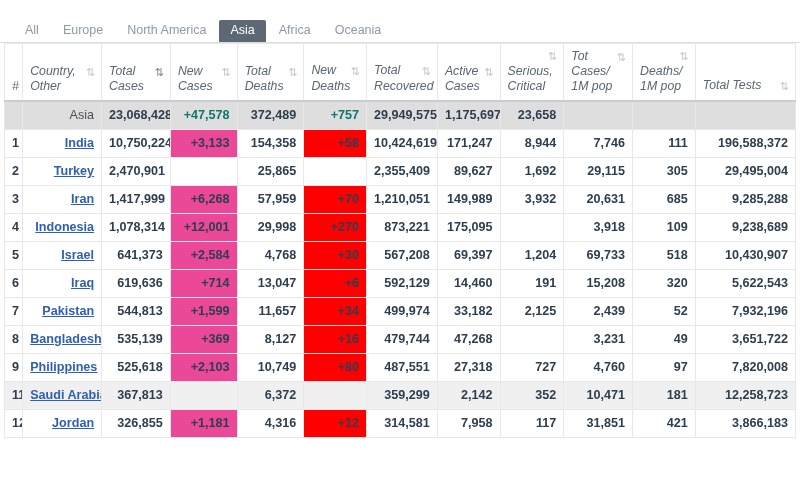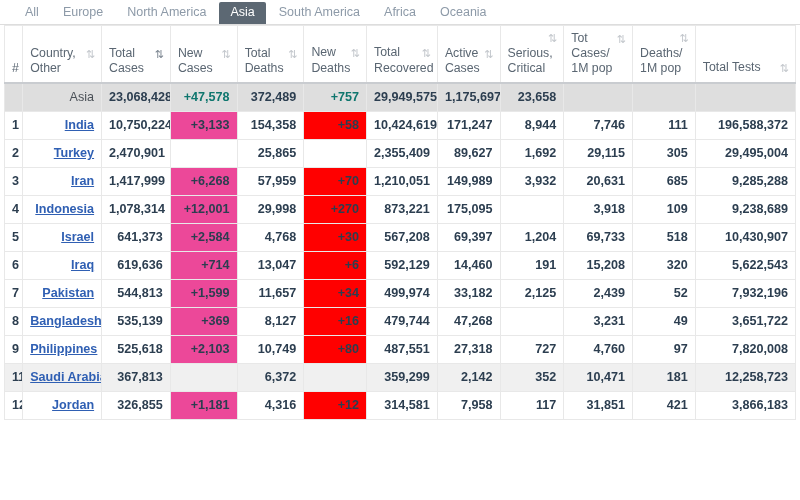--- a/index.html
+++ b/index.html
@@ -14,21 +14,21 @@
   body {
     font-family: "Liberation Sans", sans-serif;
     color: #2c3e50;
     -webkit-font-smoothing: antialiased;
   }
 
   
   .tabbar {
     display: flex;
     align-items: flex-end;
-    height: 25px;
+    height: 43px;
     padding-left: 14px;
     box-sizing: border-box;
     background: #ffffff;
     border-bottom: 1px solid #dddddd;
   }
   .tab {
     font-size: 12.5px;
     color: #8d9aa8;
     padding: 3px 11px 4px 11px;
     margin-right: 2px;
@@ -74,20 +74,21 @@
     height: 44px;
     padding-bottom: 6px;
     padding-top: 4px;
     background: #ffffff;
     border-bottom: 2px solid #c9ccd0;
     text-align: left;
     position: relative;
   }
   thead th .hdr {
     display: block;
+    font-style: italic;
   }
   thead th .sorticon {
     float: right;
     color: #c3c7cc;
     font-size: 11px;
     letter-spacing: -1px;
     margin-left: 4px;
     margin-top: 1px;
   }
   thead th.sorted .sorticon {
@@ -167,21 +168,20 @@
   col.c-tt    { width: 99px; }
 </style>
 </head>
 <body>
 
 <div class="tabbar" id="tabbar">
     <div class="tab">All</div>
     <div class="tab">Europe</div>
     <div class="tab">North America</div>
     <div class="tab active">Asia</div>
-    <div class="tab">South America</div>
     <div class="tab">Africa</div>
     <div class="tab">Oceania</div>
   </div>
 
 <div class="table-wrap">
   <table class="main">
     <colgroup>
       <col class="c-idx">
         <col class="c-name">
         <col class="c-tc">

